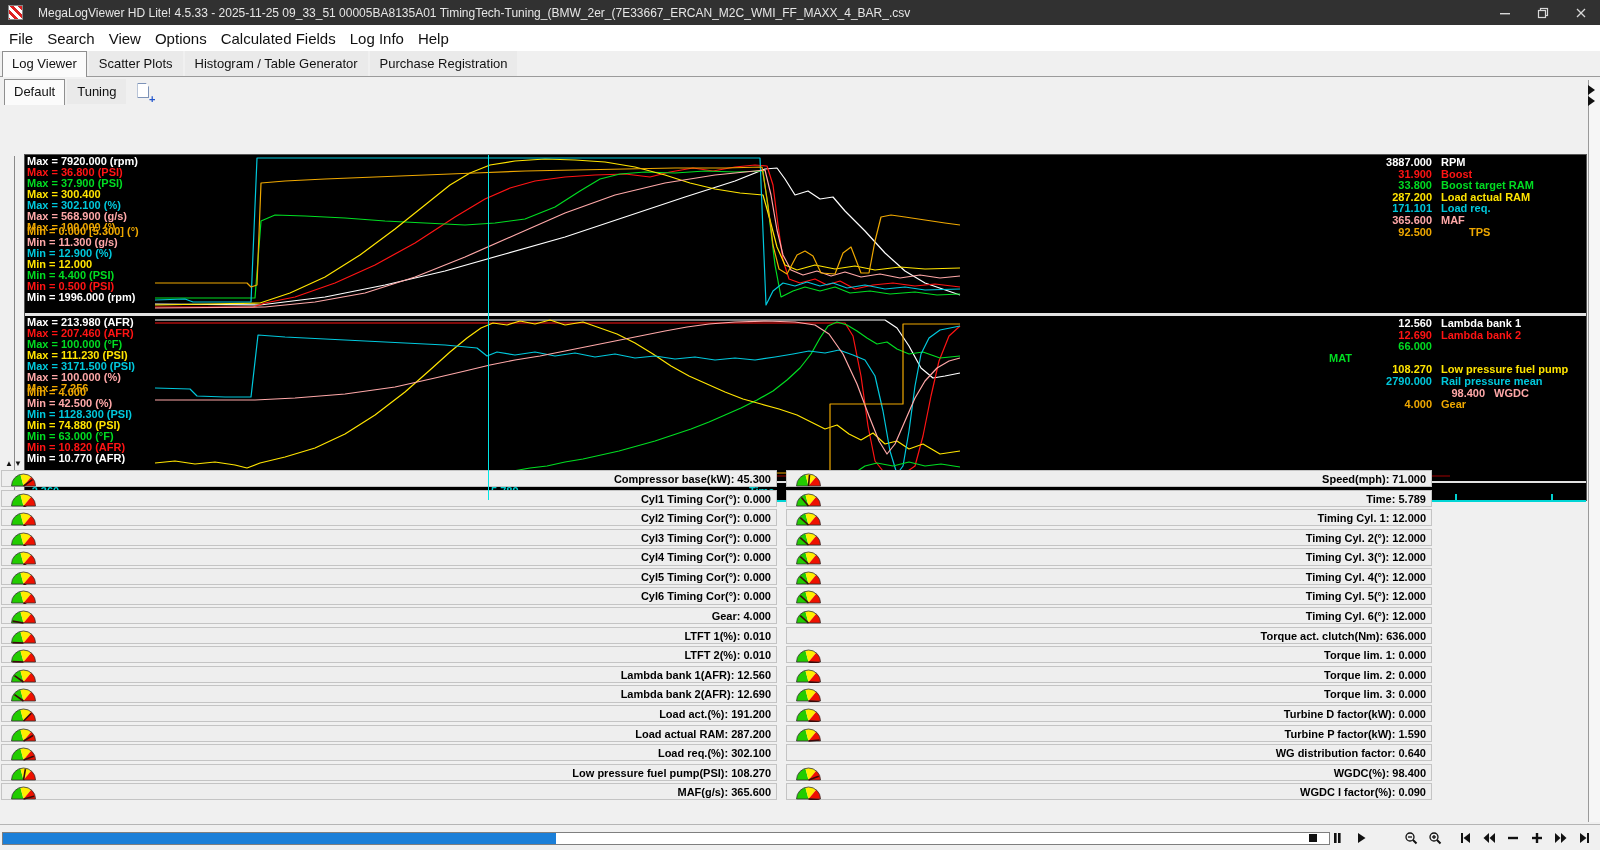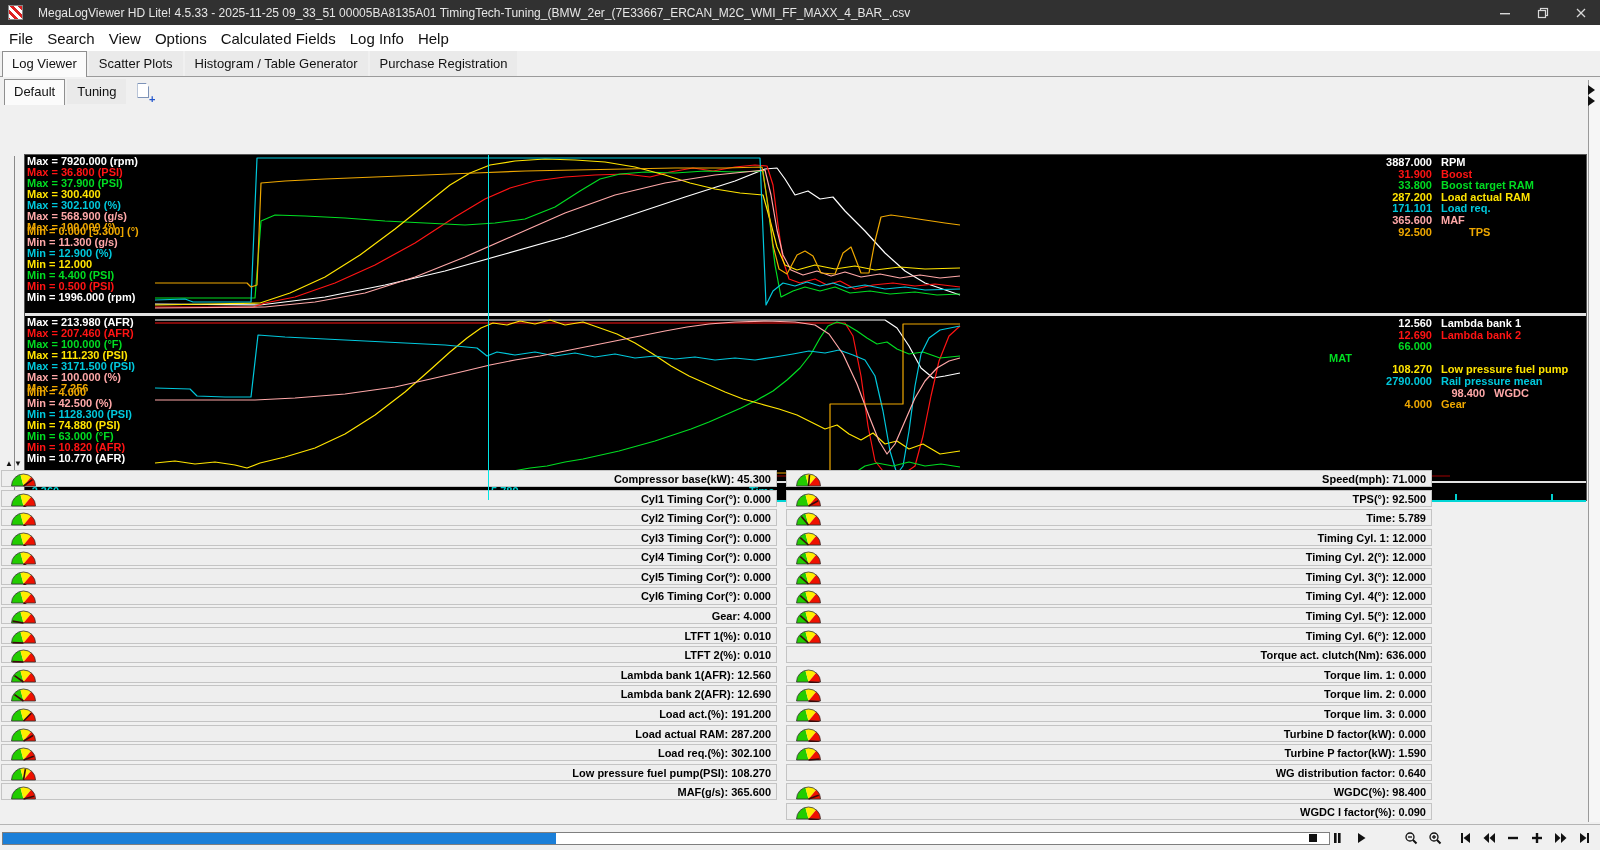--- a/index.html
+++ b/index.html
@@ -480,30 +480,20 @@
             <line x1="13.5" y1="15" x2="14.5" y2="4.0" stroke="#3a0a0a" stroke-width="1.6"></line>
           </svg>
           <div class="glabel">Speed(mph): 71.000</div>
         </div>
         <div class="grow">
           <svg width="27" height="16" viewBox="0 0 27 16" class="gauge">
             <path d="M13.5,15 L1.5,15.0 A12 12 0 0 1 10.4,3.4 Z" fill="#22cc00" stroke="none"></path>
             <path d="M13.5,15 L10.4,3.4 A12 12 0 0 1 21.2,5.8 Z" fill="#ffee00" stroke="none"></path>
             <path d="M13.5,15 L21.2,5.8 A12 12 0 0 1 25.5,15.0 Z" fill="#ee1100" stroke="none"></path>
             <path d="M1.5,15 A12 12 0 0 1 25.5,15 Z" fill="none" stroke="#333" stroke-width="0.8"></path>
-            <line x1="13.5" y1="15" x2="23.2" y2="9.8" stroke="#3a0a0a" stroke-width="1.6"></line>
-          </svg>
-          <div class="glabel">TPS(°): 92.500</div>
-        </div>
-        <div class="grow">
-          <svg width="27" height="16" viewBox="0 0 27 16" class="gauge">
-            <path d="M13.5,15 L1.5,15.0 A12 12 0 0 1 10.4,3.4 Z" fill="#22cc00" stroke="none"></path>
-            <path d="M13.5,15 L10.4,3.4 A12 12 0 0 1 21.2,5.8 Z" fill="#ffee00" stroke="none"></path>
-            <path d="M13.5,15 L21.2,5.8 A12 12 0 0 1 25.5,15.0 Z" fill="#ee1100" stroke="none"></path>
-            <path d="M1.5,15 A12 12 0 0 1 25.5,15 Z" fill="none" stroke="#333" stroke-width="0.8"></path>
             <line x1="13.5" y1="15" x2="6.4" y2="6.6" stroke="#3a0a0a" stroke-width="1.6"></line>
           </svg>
           <div class="glabel">Time: 5.789</div>
         </div>
         <div class="grow">
           <svg width="27" height="16" viewBox="0 0 27 16" class="gauge">
             <path d="M13.5,15 L1.5,15.0 A12 12 0 0 1 10.4,3.4 Z" fill="#22cc00" stroke="none"></path>
             <path d="M13.5,15 L10.4,3.4 A12 12 0 0 1 21.2,5.8 Z" fill="#ffee00" stroke="none"></path>
             <path d="M13.5,15 L21.2,5.8 A12 12 0 0 1 25.5,15.0 Z" fill="#ee1100" stroke="none"></path>
             <path d="M1.5,15 A12 12 0 0 1 25.5,15 Z" fill="none" stroke="#333" stroke-width="0.8"></path>

